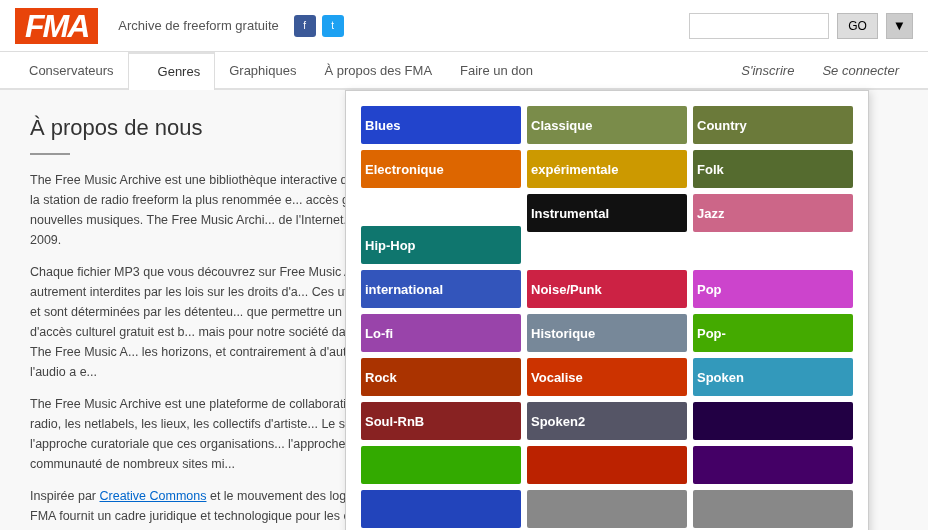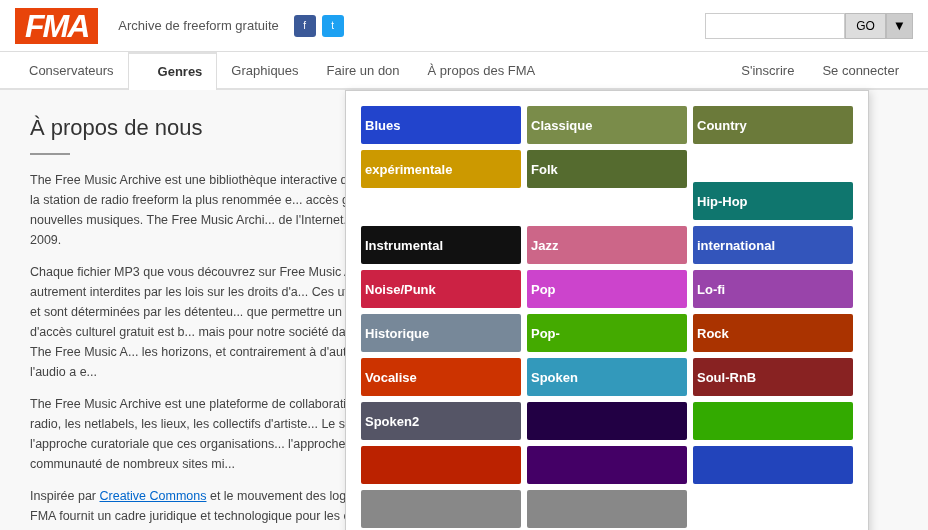--- a/index.html
+++ b/index.html
@@ -8,30 +8,30 @@
     
     #header { background: #fff; border-bottom: 1px solid #ddd; display: flex; align-items: center; padding: 8px 15px; height: 52px; }
     #logo-block { display: flex; align-items: center; margin-right: 20px; }
     #logo-img { background: #e8440a; color: white; font-weight: 900; font-size: 32px; font-style: italic; padding: 2px 10px; letter-spacing: -2px; line-height: 1; }
     #header-center { flex: 1; display: flex; align-items: center; }
     #site-title { font-size: 13px; color: #555; margin-right: 15px; }
     #social-icons { display: flex; gap: 6px; margin-right: auto; }
     .social-icon { width: 22px; height: 22px; background: #6b9; border-radius: 3px; display: flex; align-items: center; justify-content: center; color: white; font-size: 10px; }
     .social-icon.fb { background: #3b5998; }
     .social-icon.tw { background: #1da1f2; }
-    #header-right { display: flex; align-items: center; gap: 0; }
+    #header-right { display: flex; align-items: center; gap: 8px; }
     #search-box { border: 1px solid #ccc; padding: 3px 8px; font-size: 12px; width: 140px; height: 26px; }
     #go-btn { background: #ddd; border: 1px solid #bbb; padding: 3px 10px; font-size: 12px; height: 26px; cursor: pointer; }
     #dropdown-arrow { background: #ccc; border: 1px solid #bbb; padding: 3px 6px; height: 26px; cursor: pointer; }
 
     
     #nav { background: #fff; border-bottom: 2px solid #e0e0e0; display: flex; align-items: center; padding: 0 15px; height: 38px; position: relative; z-index: 100; }
     .nav-item { padding: 10px 14px; font-size: 13px; color: #555; cursor: pointer; height: 38px; display: flex; align-items: center; }
-    .nav-item.genres-active { background: #fff; position: relative; z-index: 200; border-left: 1px solid #ddd; border-right: 1px solid #ddd; border-top: 2px solid #e0e0e0; border-bottom: none; margin-bottom: -2px; padding-bottom: 12px; color: #333; font-weight: bold; padding-left: 29px; }
-    #nav-right { margin-left: auto; display: flex; }
+    .nav-item.genres-active { background: #fff; position: relative; z-index: 200; border-left: 1px solid #ddd; border-right: 1px solid #ddd; border-top: 2px solid #e0e0e0; border-bottom: none; margin-bottom: -2px; padding-bottom: 12px; color: #333; font-weight: normal; padding-left: 29px; }
+    #nav-right { margin-left: auto; display: flex; font-style: italic; }
 
     
     #genres-dropdown { position: absolute; top: 38px; left: 345px; background: white; border: 1px solid #ccc; padding: 15px; z-index: 150; display: grid; grid-template-columns: repeat(3, 160px); gap: 6px; box-shadow: 2px 2px 8px rgba(0,0,0,0.15); }
     .genre-pill { height: 38px; display: flex; align-items: center; padding: 0 4px; color: white; font-size: 13px; font-weight: bold; cursor: pointer; border-radius: 2px; }
 
     
     #main { padding: 25px 30px; background: #f8f8f8; position: relative; }
     #page-title { font-size: 22px; color: #333; margin-bottom: 12px; font-weight: normal; }
     #title-line { width: 40px; height: 2px; background: #999; margin-bottom: 15px; }
     .content-para { font-size: 12.5px; line-height: 1.6; color: #444; margin-bottom: 12px; max-width: 420px; }
@@ -55,31 +55,32 @@
     <input id="search-box" type="text" style="">
     <button id="go-btn">GO</button>
     <button id="dropdown-arrow">▼</button>
   </div>
 </div>
 
 <div id="nav">
   <div class="nav-item">Conservateurs</div>
   <div class="nav-item genres-active">Genres</div>
   <div class="nav-item">Graphiques</div>
+  <div class="nav-item">À propos des FMA</div>
   <div class="nav-item">Faire un don</div>
-  <div class="nav-item">À propos des FMA</div>
   <div id="nav-right">
     <div class="nav-item">S'inscrire</div>
     <div class="nav-item">Se connecter</div>
   </div>
 
   <div id="genres-dropdown">
       <div class="genre-pill" style="background-color: rgb(34, 68, 204);">Blues</div>
       <div class="genre-pill" style="background-color: rgb(122, 140, 74);">Classique</div>
       <div class="genre-pill" style="background-color: rgb(107, 122, 58);">Country</div>
+      <div class="genre-pill" style="background-color: rgb(221, 102, 0);">Electronique</div>
       <div class="genre-pill" style="background-color: rgb(204, 153, 0);">expérimentale</div>
       <div class="genre-pill" style="background-color: rgb(85, 107, 47);">Folk</div>
       <div class="genre-pill" style="background-color: #0f766e; margin-top: 32px;">Hip-Hop</div>
       <div class="genre-pill" style="background-color: rgb(17, 17, 17);">Instrumental</div>
       <div class="genre-pill" style="background-color: rgb(204, 102, 136);">Jazz</div>
       <div class="genre-pill" style="background-color: rgb(51, 85, 187);">international</div>
       <div class="genre-pill" style="background-color: rgb(204, 34, 68);">Noise/Punk</div>
       <div class="genre-pill" style="background-color: rgb(204, 68, 204);">Pop</div>
       <div class="genre-pill" style="background-color: rgb(153, 68, 170);">Lo-fi</div>
       <div class="genre-pill" style="background-color: rgb(119, 136, 153);">Historique</div>

